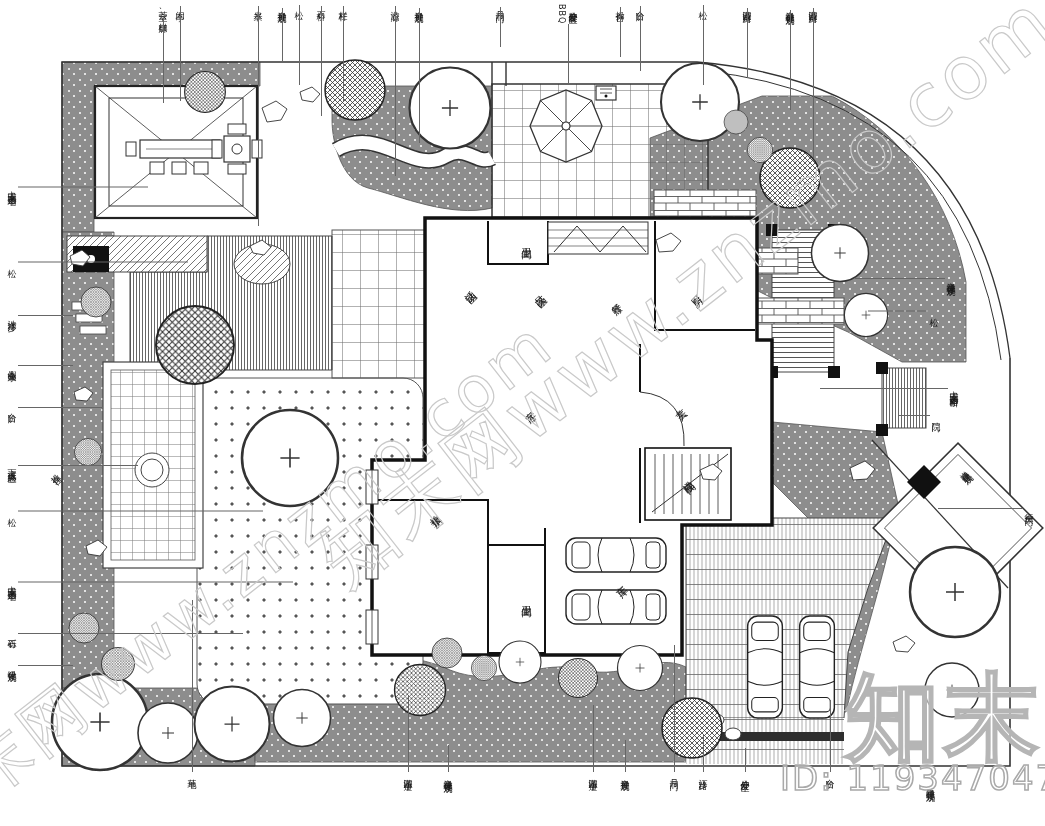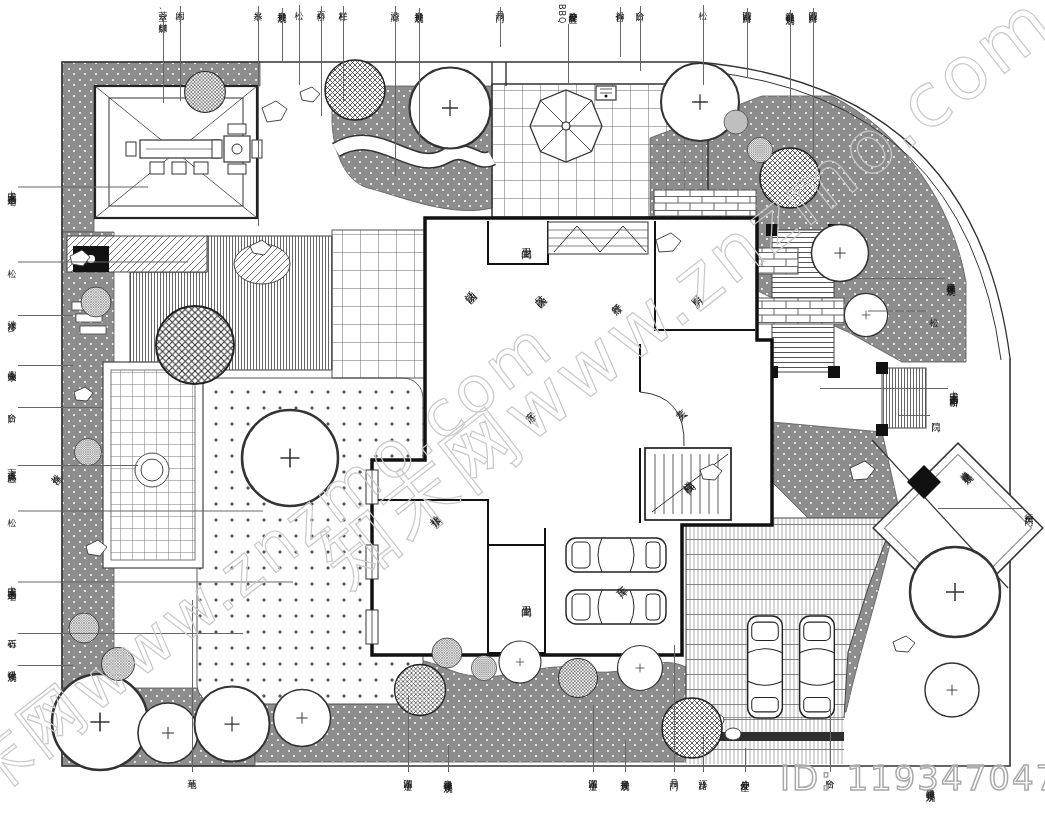--- a/index.html
+++ b/index.html
@@ -459,15 +459,16 @@
 <span class="rm" style="left:688px;top:292px">厨房</span>
 <span class="rm" style="left:522px;top:408px">客厅</span>
 <span class="rm" style="left:672px;top:405px">玄关</span>
 <span class="rm" style="left:680px;top:478px">楼梯间</span>
 <span class="rm" style="left:427px;top:512px">长辈房</span>
 <span class="rm rmv" style="left:527px;top:598px">卫生间</span>
 <span class="rm" style="left:613px;top:582px">车库</span>
 
 <div class="wm wm-diag" style="left:330px;top:520px">知末网www.znzmo.com</div>
 <div class="wm wm-diag wm-diag2" style="left:-80px;top:780px">知末网www.znzmo.com</div>
+<div class="wm wm-brand" style="left:845px;top:655px">知末</div>
 <div class="wm wm-id" style="left:780px;top:758px">ID: 1193470474</div>
 
 </div>
 
 </body></html>

